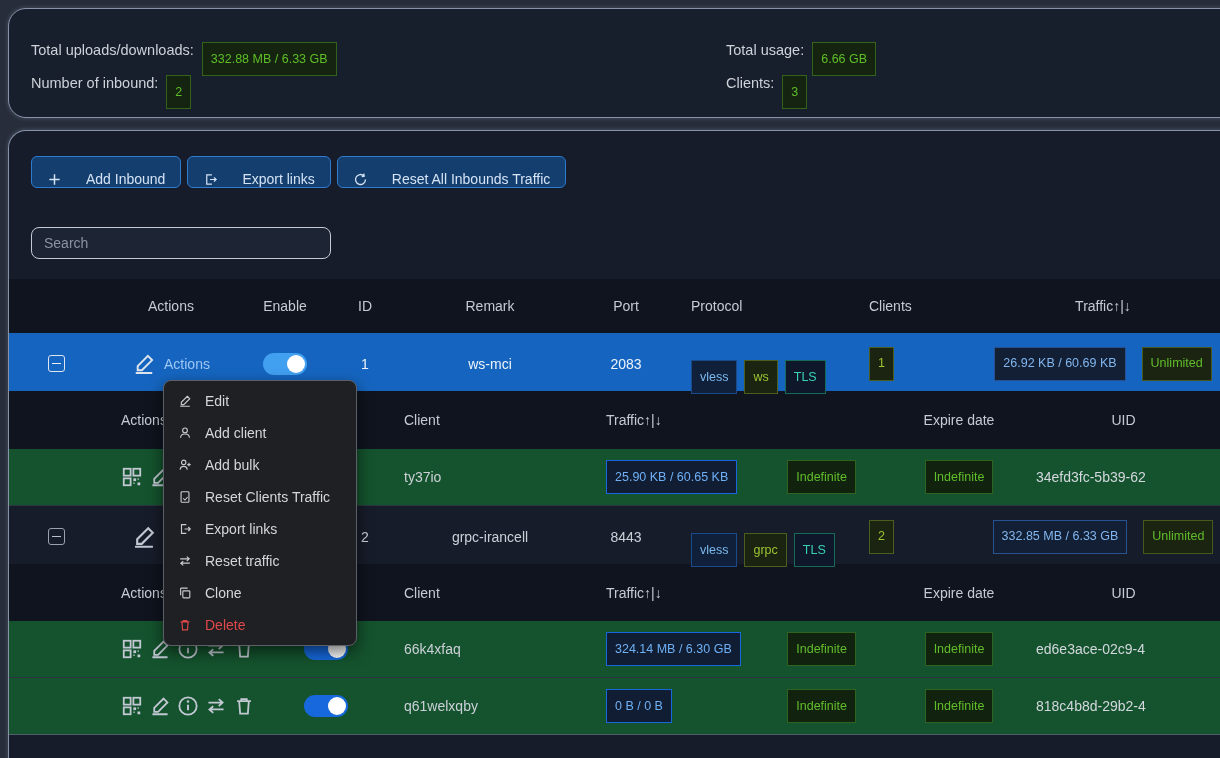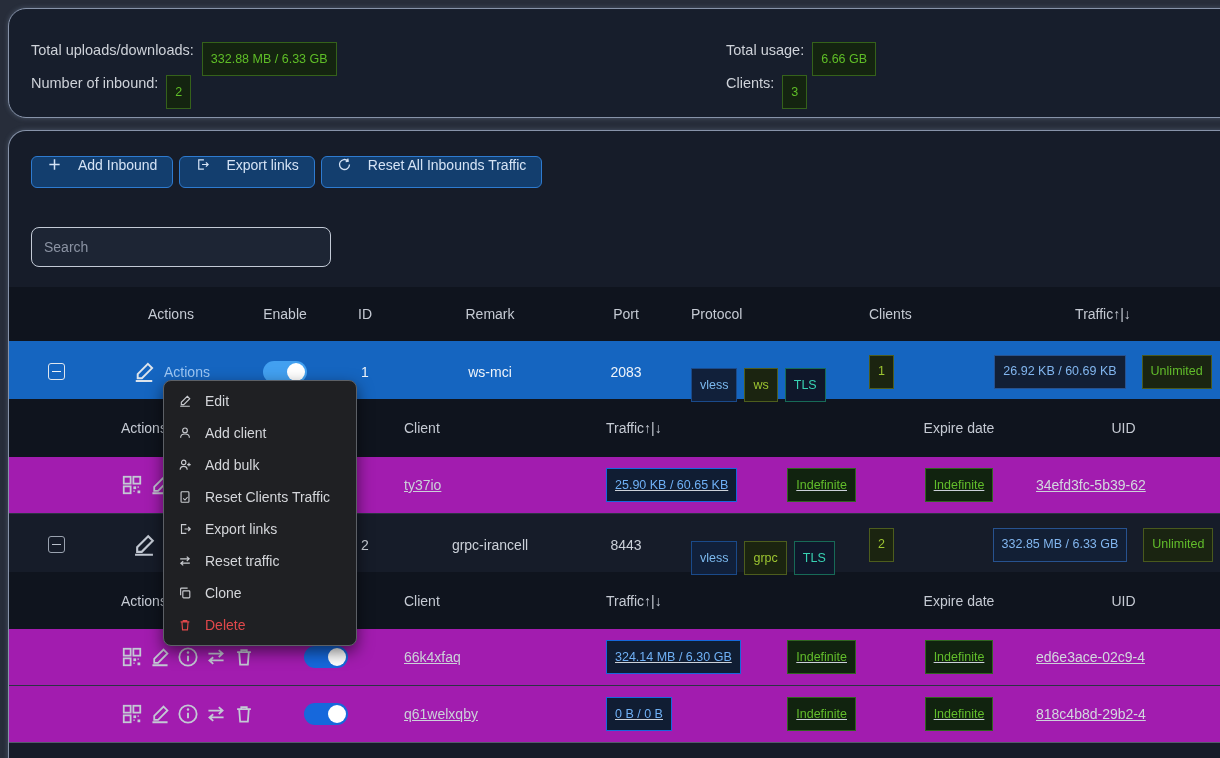--- a/index.html
+++ b/index.html
@@ -39,27 +39,27 @@
 
   
   .main-panel {
     position:absolute; left:8px; top:130px; width:1260px; height:640px;
     background:#161c29; border:1px solid #8793a9; border-bottom:none;
     border-radius:18px 18px 0 0;
     box-shadow:0 0 5px rgba(140,160,190,.35);
   }
   .toolbar { padding:25px 0 0 22px; display:flex; gap:6px; }
   .tb-btn {
-    display:inline-flex; align-items:flex-start; gap:16px; height:32px; padding:0 15px;
+    display:inline-flex; align-items:flex-end; gap:24px; height:32px; padding:0 15px;
     background:#133e6e; border:1px solid #2e7bd0; border-radius:6px;
     color:#d5e3f5; font-size:14px; font-family:inherit; cursor:pointer; white-space:nowrap;
   }
   .tb-btn svg { flex:0 0 auto; }
   .search {
-    display:block; margin:39px 0 0 22px; width:300px; height:40px;
+    display:block; margin:39px 0 0 22px; width:300px; height:32px;
     background:#1d2534; border:1px solid #c3cad6; border-radius:8px;
     color:#dfe3ea; font-size:14px; font-family:inherit; padding:0 12px; outline:none;
   }
   .search::placeholder { color:#8b93a3; }
 
   
   .table { margin-top:20px; width:1212px; }
   .grid-main {
     display:grid;
     grid-template-columns:94px 136px 92px 68px 182px 90px 180px 168px minmax(0,1fr);
@@ -67,21 +67,21 @@
   }
   .grid-sub {
     display:grid;
     grid-template-columns:92px 165px 120px 200px 270px 170px minmax(0,1fr);
     align-items:center;
   }
   .thead { height:54px; background:#0f141e; color:#c5cad3; }
   .thead > div { text-align:center; }
   .row-main { height:58px; background:#161c29; color:#ccd1d9; }
   .row-selected { background:#1565c0; color:#eef3f9; }
-  .row-client { height:57px; background:#a21caf; border-bottom:1px solid #2c3443;text-decoration:underline; }
+  .row-client { height:57px; background:#14532d; border-bottom:1px solid #2c3443; }
   .row-client.last { border-bottom:1px solid #525c6b; }
   .cell-c { display:flex; justify-content:center; align-items:center; }
   .cell-l { display:flex; align-items:center; }
   .pl20 { padding-left:20px; } .pl18 { padding-left:18px; } .pl10 { padding-left:10px; }
   .hdr-protocol, .hdr-clients { text-align:left !important; }
   .hdr-traffic { padding-right:34px; }
   .cell-traffic-main { justify-content:center; padding-right:34px; gap:12px; }
   .cell-expire { justify-content:center; padding-left:36px; }
   .uid { white-space:nowrap; overflow:hidden; color:#d3d7de; }
   .hdr-uid { text-align:center; }

